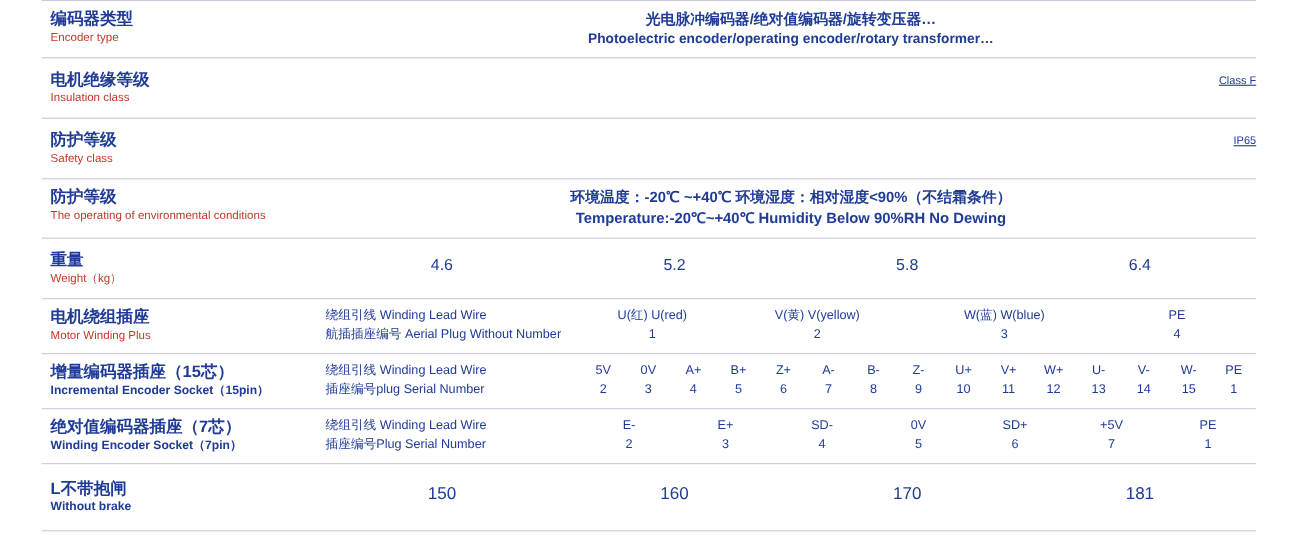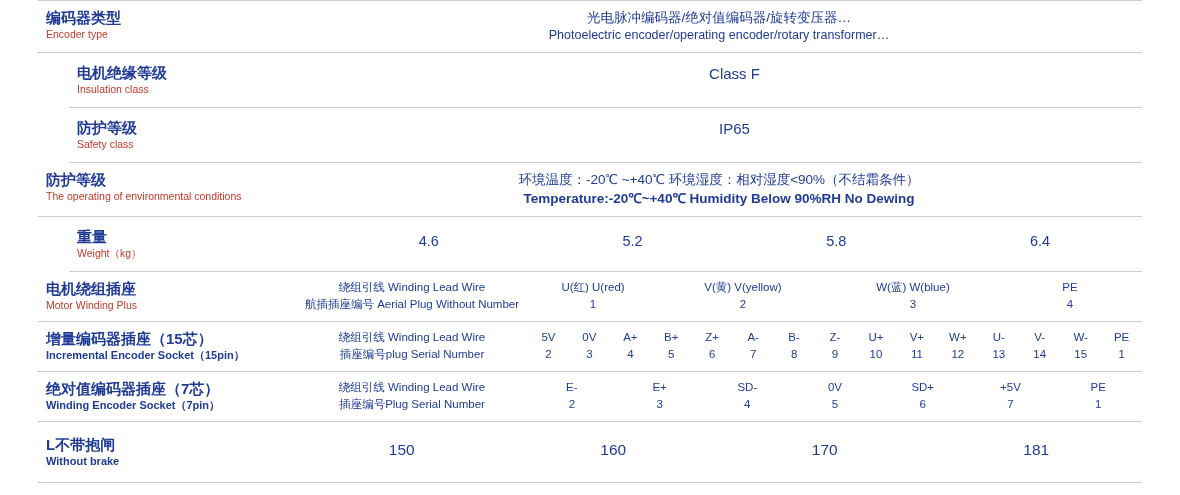--- a/index.html
+++ b/index.html
@@ -53,34 +53,35 @@
 
   .content-cell {
     flex: 1 1 auto;
     position: relative;
     box-sizing: border-box;
   }
 
   .center-text {
     text-align: center;
     color: #1f3b96;
+    font-weight: bold;
   }
   .line1 { font-size: 13.5px; line-height: 19px; }
   .line2 { font-size: 12.5px; line-height: 17px; }
-  .big-center { font-size: 15px; line-height: 22px; text-align: center; color:#1f3b96; }
+  .big-center { font-size: 10px; line-height: 22px; text-align: right; color:#1f3b96;text-decoration:underline; }
 
   
   .sub-label {
     width: 232px;
     flex: 0 0 232px;
     box-sizing: border-box;
     font-size: 11.5px;
     color: #1f3b96;
   }
-  .sub-label div { line-height: 17px; white-space: nowrap; text-align: center; }
+  .sub-label div { line-height: 17px; white-space: nowrap; }
 
   .grid {
     flex: 1 1 auto;
     display: flex;
     flex-direction: column;
   }
   .grid-line {
     display: flex;
     line-height: 17px;
     font-size: 11.5px;
@@ -100,21 +101,21 @@
   .quad .cell {
     flex: 1 1 0;
     text-align: center;
     font-size: 14.5px;
     color: #1f3b96;
     white-space: nowrap;
   }
   .quad.big .cell { font-size: 15.5px; }
 
   .pad-sm { padding: 7px 0 8px; }
-  .pad-md { padding: 10px 0 11px; margin-left: 31px; }
+  .pad-md { padding: 10px 0 11px; }
   .pad-lg { padding: 13px 0 14px; }
 </style>
 </head>
 <body>
 
 <div class="sheet">
 
   <div class="row pad-sm">
     <div class="label-cell">
       <div class="label-cn">编码器类型</div>

